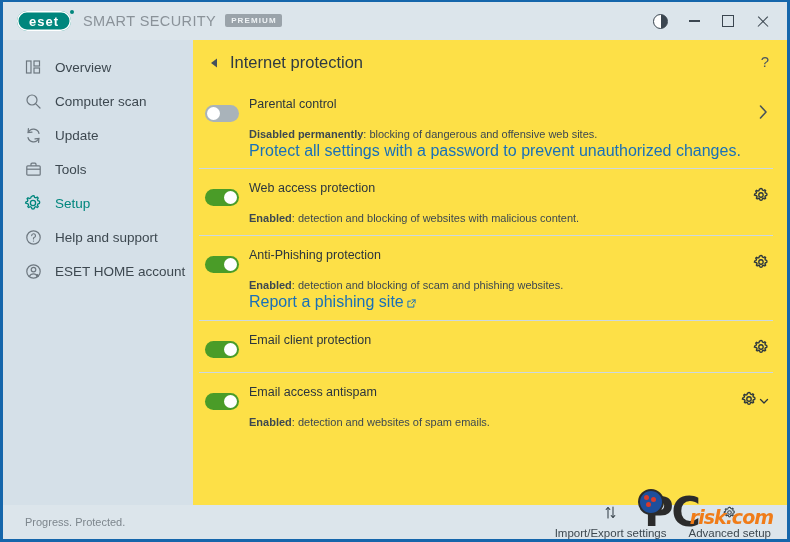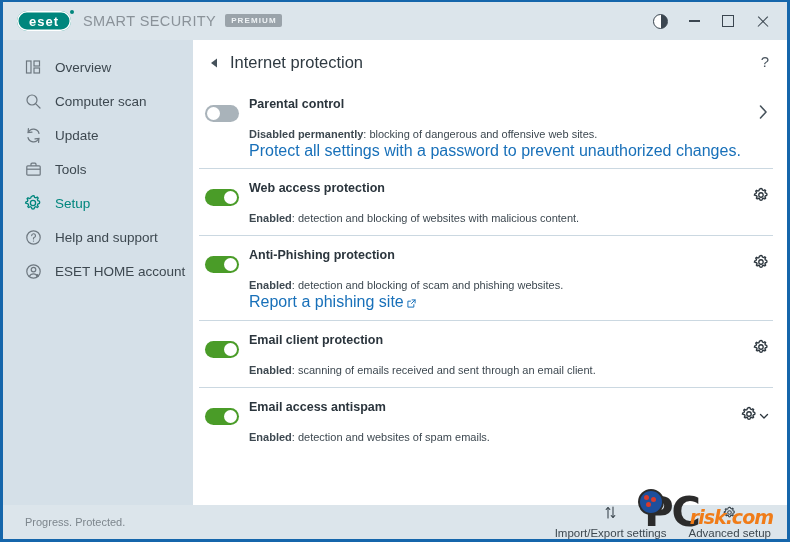--- a/index.html
+++ b/index.html
@@ -150,21 +150,21 @@
     flex: 0 0 20px;
     display: flex;
     align-items: center;
     justify-content: center;
   }
   .nav-ico svg { display: block; }
 
   
   .main {
     flex: 1 1 auto;
-    background: #ffffff;
+    background: #fde047;
     position: relative;
     min-width: 0;
     display: flex;
     flex-direction: column;
   }
   .page-head {
     height: 45px;
     flex: 0 0 45px;
     display: flex;
     align-items: center;
@@ -221,21 +221,21 @@
     height: 13px;
     border-radius: 50%;
     background: #ffffff;
   }
   .toggle.on  .knob { right: 2px; }
   .toggle.off .knob { left: 2px; }
 
   .row-text { flex: 1 1 auto; min-width: 0; padding-top: 1px; }
   .row-title {
     font-size: 12.5px;
-    font-weight: bold;
+    font-weight: normal;
     color: #2b353d;
     line-height: 16px;
   }
   .row-desc {
     font-size: 11px;
     color: #3d4850;
     line-height: 16px;
     margin-top: 14px;
   }
   .row-desc b { font-weight: bold; }
@@ -525,23 +525,20 @@
             </span>
           </div>
         </div>
 
         <div class="row">
           <div class="toggle on">
             <span class="knob"></span>
           </div>
           <div class="row-text">
             <div class="row-title">Email client protection</div>
-            <div class="row-desc">
-              <b>Enabled</b><span>: scanning of emails received and sent through an email client.</span>
-            </div>
           </div>
           <div class="row-action">
             <span>
               <svg width="16" height="16" viewBox="0 0 18 18" fill="none" stroke="#2b353d" stroke-width="1.5">
                 <path d="M9 1.6l1.1.3.5 1.5 1.3.5 1.4-.8.9.9-.8 1.4.5 1.3 1.5.5.3 1.1-.3 1.1-1.5.5-.5 1.3.8 1.4-.9.9-1.4-.8-1.3.5-.5 1.5-1.1.3-1.1-.3-.5-1.5-1.3-.5-1.4.8-.9-.9.8-1.4-.5-1.3-1.5-.5L1.6 9l.3-1.1 1.5-.5.5-1.3-.8-1.4.9-.9 1.4.8 1.3-.5.5-1.5z"></path>
                 <circle cx="9" cy="9" r="2.5"></circle>
               </svg>
             </span>
           </div>
         </div>

